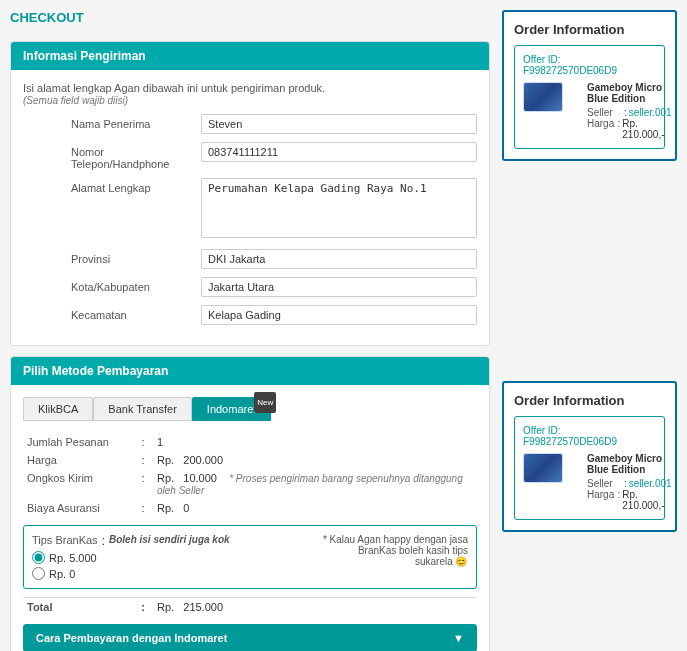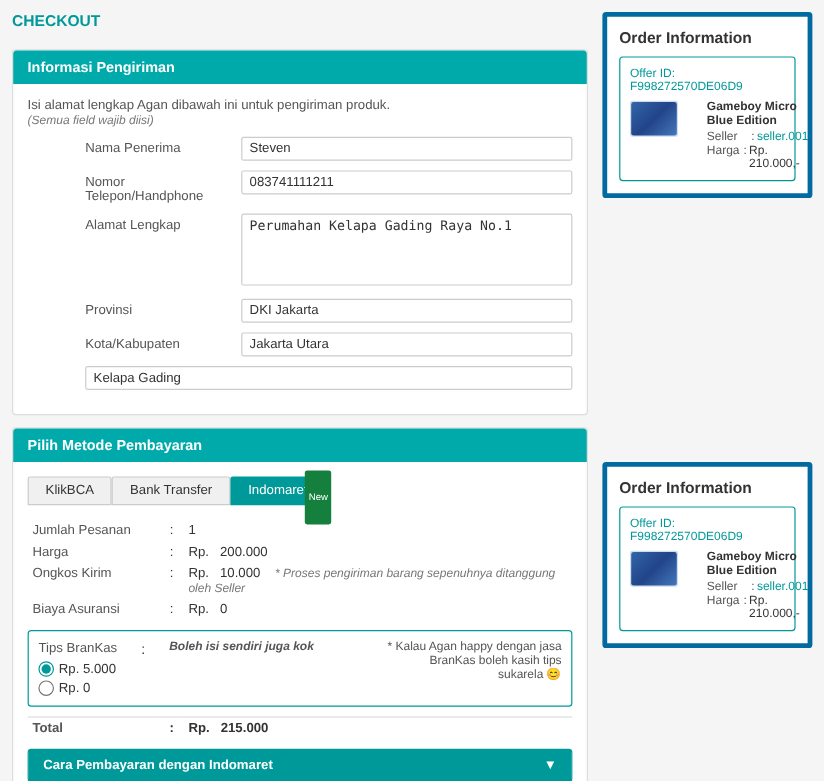--- a/index.html
+++ b/index.html
@@ -28,21 +28,21 @@
     }
     .form-input-wrap textarea { height: 60px; resize: none; }
 
     
     .payment-tabs { display: flex; gap: 0; margin-bottom: 12px; }
     .payment-tab {
       padding: 5px 14px; border: 1px solid #ccc; background: #f0f0f0; cursor: pointer; font-size: 11px; border-radius: 2px 2px 0 0; position: relative;
     }
     .payment-tab.active { background: #009999; color: #fff; border-color: #009999; }
     .payment-tab .new-badge {
-      position: absolute; top: -6px; right: -6px; background: #15803d; color: #fff; font-size: 8px; padding: 18px 3px; border-radius: 2px;
+      position: absolute; top: -6px; right: -6px; background: #404040; color: #fff; font-size: 8px; padding: 6px 3px; border-radius: 2px;
     }
 
     .order-detail-table { width: 100%; border-collapse: collapse; margin-bottom: 8px; }
     .order-detail-table tr td { padding: 3px 4px; font-size: 11px; vertical-align: top; }
     .order-detail-table tr td:first-child { color: #555; width: 110px; }
     .order-detail-table tr td:nth-child(2) { width: 20px; text-align: center; }
     .order-detail-table tr td:nth-child(3) { color: #333; }
 
     .tips-section { border: 1px solid #009999; border-radius: 3px; padding: 8px; margin-top: 4px; }
     .tips-row { display: flex; justify-content: space-between; align-items: flex-start; }
@@ -57,21 +57,21 @@
     .total-row td { font-weight: bold; border-top: 1px solid #ddd; padding-top: 6px; }
 
     
     .indomaret-panel { border: 1px solid #009999; border-radius: 3px; margin-top: 8px; }
     .indomaret-panel-header {
       background: #009999; color: #fff; padding: 7px 12px; font-size: 11px; font-weight: bold;
       display: flex; justify-content: space-between; align-items: center; cursor: pointer;
     }
 
     
-    .order-info-box { background: #fff; border: 4px solid #0369a1; border-radius: 3px; padding: 10px; }
+    .order-info-box { background: #fff; border: 2px solid #0369a1; border-radius: 3px; padding: 10px; }
     .order-info-title { font-size: 13px; font-weight: bold; color: #333; margin-bottom: 8px; }
     .offer-box { border: 1px solid #009999; border-radius: 3px; padding: 8px; }
     .offer-id { font-size: 10px; color: #009999; margin-bottom: 6px; }
     .offer-product { display: flex; gap: 24px; align-items: flex-start; }
     .product-img { width: 40px; height: 30px; background: #ccddee; border-radius: 2px; flex-shrink: 0; display: flex; align-items: center; justify-content: center; overflow: hidden; }
     .product-img-inner { width: 38px; height: 28px; background: linear-gradient(135deg, #3366aa 0%, #224488 50%, #4477bb 100%); border-radius: 2px; }
     .product-details { font-size: 10px; }
     .product-name { font-weight: bold; color: #333; margin-bottom: 3px; }
     .product-detail-row { display: flex; gap: 2px; }
     .product-detail-label { color: #555; width: 35px; }
@@ -125,20 +125,21 @@
         </div>
 
         <div class="form-row">
           <div class="form-label">Kota/Kabupaten</div>
           <div class="form-input-wrap">
             <input type="text" value="Jakarta Utara" style="">
           </div>
         </div>
 
         <div class="form-row">
+          <div class="form-label">Kecamatan</div>
           <div class="form-input-wrap">
             <input type="text" value="Kelapa Gading" style="">
           </div>
         </div>
       </div>
     </div>
 
     <div class="section-box">
       <div class="section-header">Pilih Metode Pembayaran</div>
       <div class="section-content">
@@ -187,21 +188,21 @@
               &nbsp;
               <span>0</span>
             </td>
           </tr>
         </tbody>
           </table>
 
         <div class="tips-section">
           <div class="tips-row">
             <div class="tips-left">
-              <div style="display:flex; gap:20px; margin-bottom:0;">
+              <div style="display:flex; gap:4px; margin-bottom:0;">
                 <span class="tips-title">Tips BranKas</span>
                 <span>:</span>
                 <span class="tips-italic">Boleh isi sendiri juga kok</span>
               </div>
               <div class="radio-row">
                 <input type="radio" name="tips" checked="" style="">
                 <label>Rp. 5.000</label>
               </div>
               <div class="radio-row">
                 <input type="radio" name="tips" style="">
@@ -210,21 +211,21 @@
             </div>
             <div class="tips-right">* Kalau Agan happy dengan jasa BranKas boleh kasih tips sukarela 😊</div>
           </div>
         </div>
 
         <table class="order-detail-table" style="margin-top:8px;">
           <tbody>
               <tr class="total-row">
             <td style="font-weight:bold;">Total</td>
             <td style="font-weight:bold;">:</td>
-            <td style="font-weight:bold;">
+            <td style="font-weight:normal;">
               <span>Rp.</span>
               &nbsp;
               <span>215.000</span>
             </td>
           </tr>
         </tbody>
           </table>
 
         <div class="indomaret-panel">
           <div class="indomaret-panel-header">

